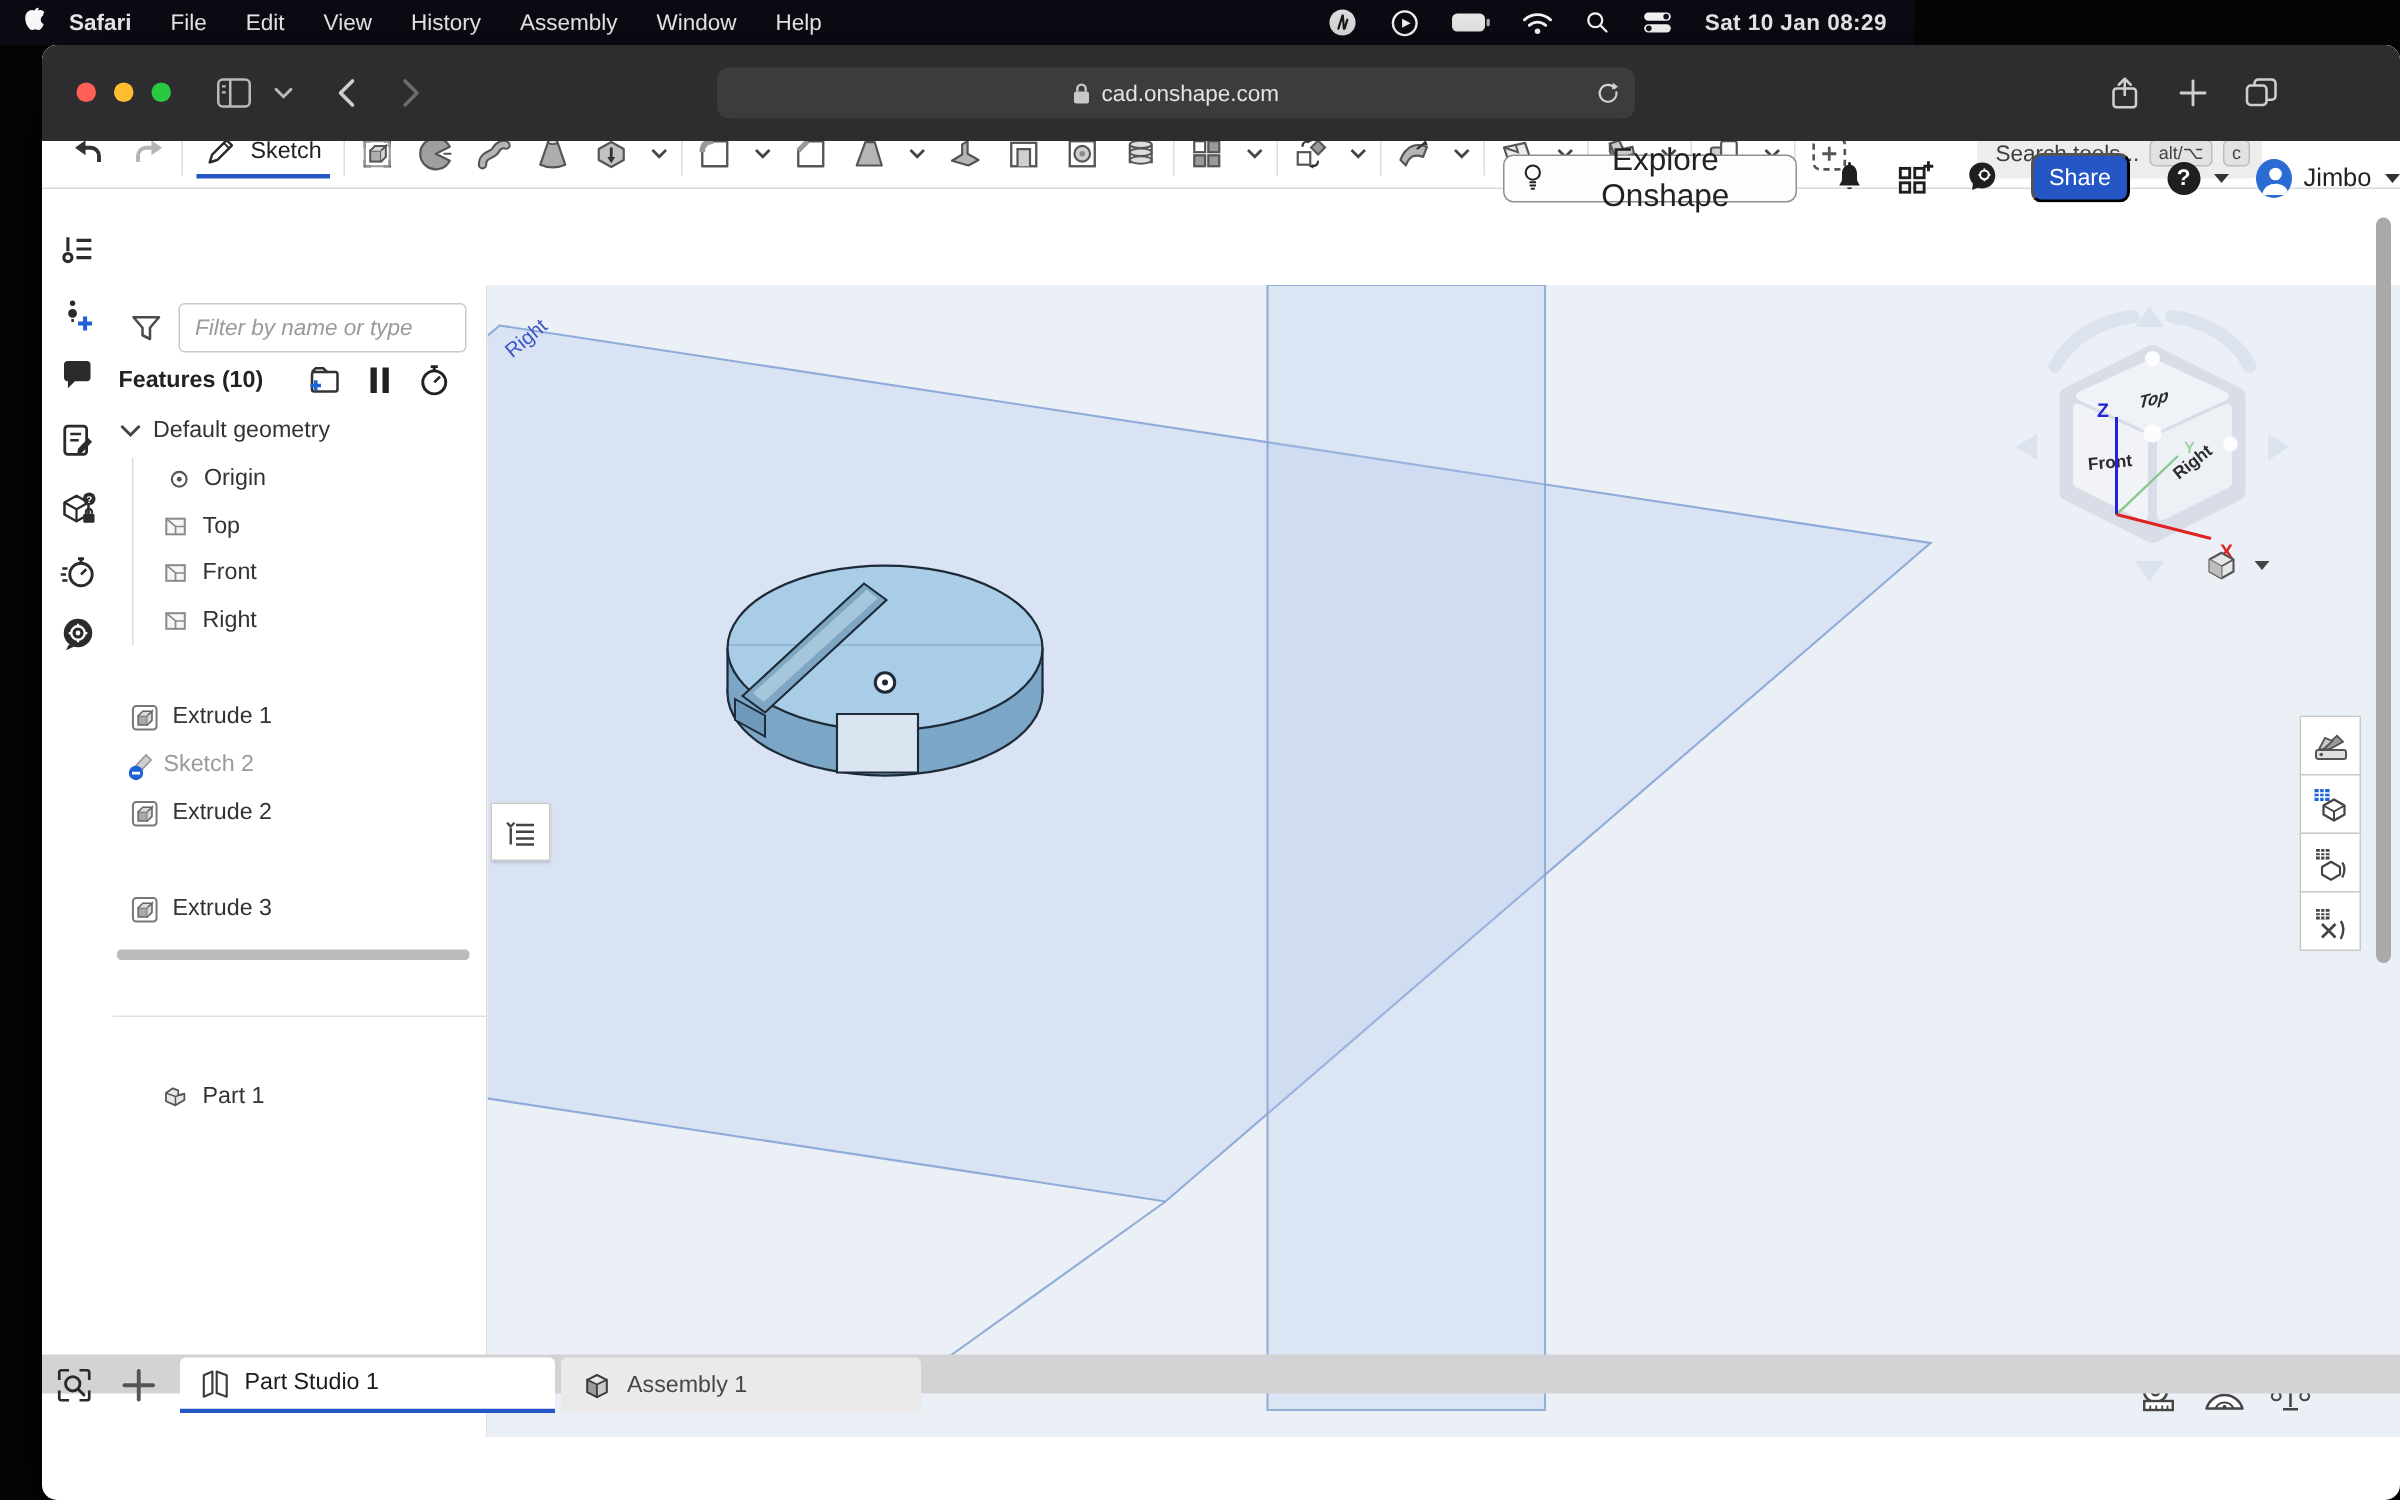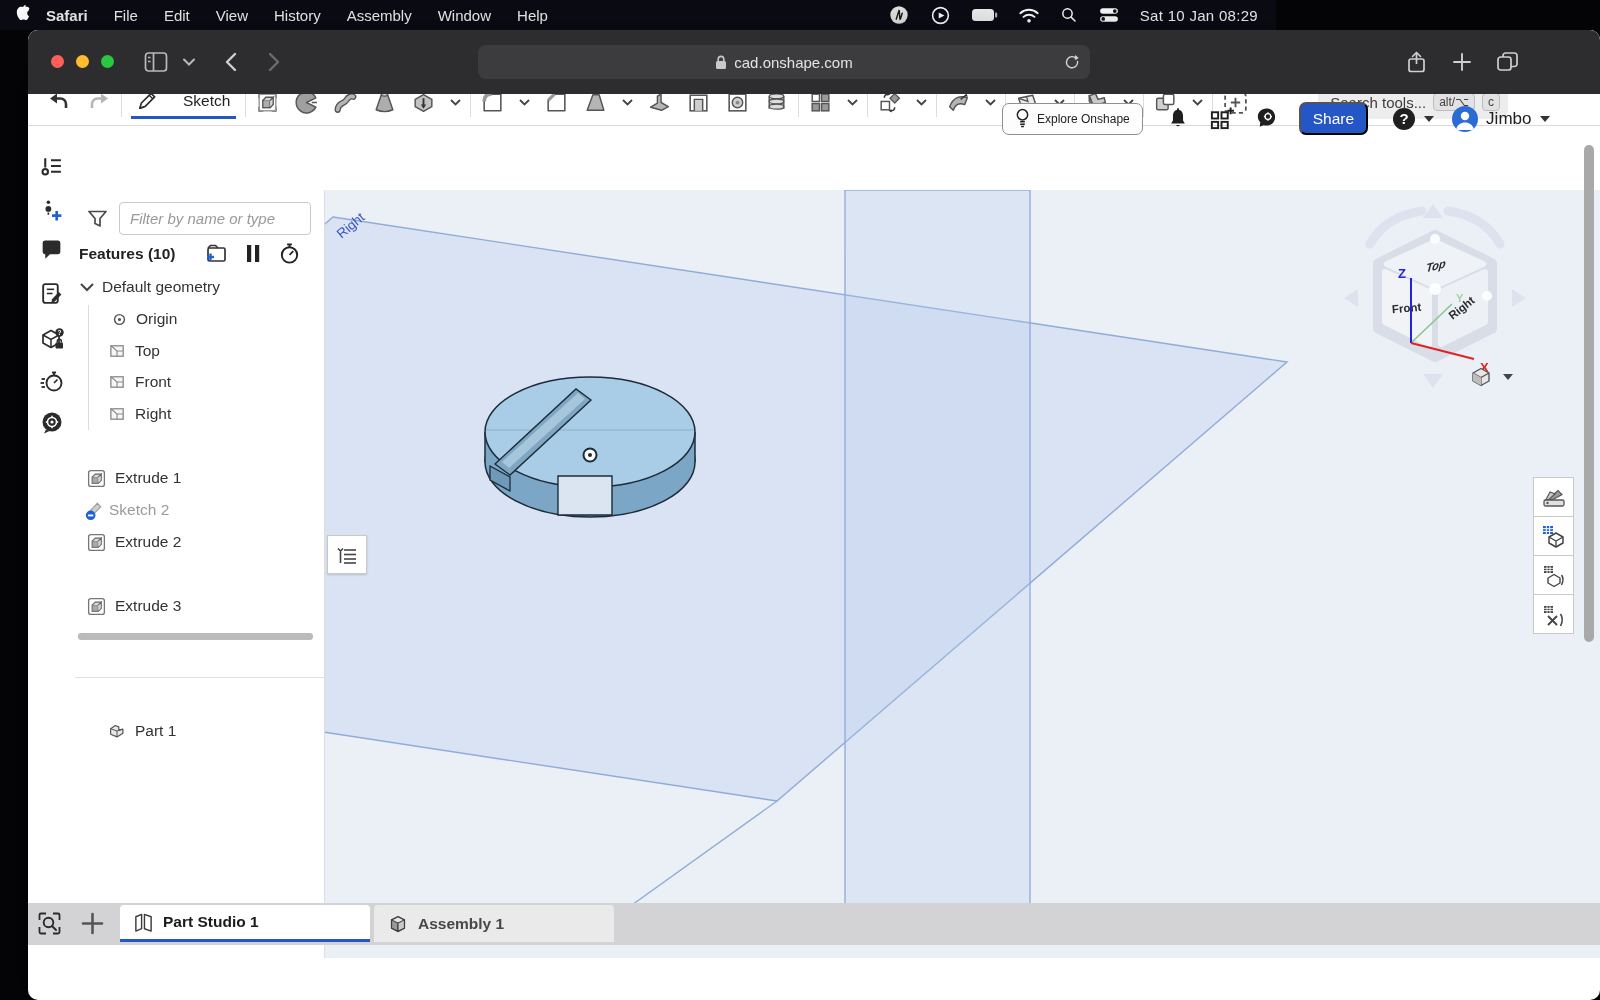--- a/index.html
+++ b/index.html
@@ -6,21 +6,21 @@
   .screen{position:relative;width:1600px;height:1000px;background:#050508;overflow:hidden;
           font-family:"Liberation Sans",sans-serif;-webkit-font-smoothing:antialiased;}
   .abs{position:absolute;}
   svg{display:block;}
 
   
   #menubar{left:0;top:0;width:1276px;height:30px;background:#0b0b14;color:#f2f2f2;
            display:flex;align-items:center;font-size:15px;}
   #menubar .mi{margin:0 13px;}
   #menubar .mi.first{font-weight:700;}
-  #menubar .right{margin-left:auto;display:flex;align-items:center;gap:20px;padding-right:18px;}
+  #menubar .right{margin-left:auto;display:flex;align-items:center;gap:20px;padding-right:18px;font-weight:bold;}
   #menubar .clock{font-size:15px;letter-spacing:.3px;}
 
   
   #window{left:28px;top:30px;width:1572px;height:970px;background:#fff;border-radius:10px;
           overflow:hidden;box-shadow:0 20px 60px rgba(0,0,0,.6);}
   #safari{left:0;top:0;width:100%;height:64px;background:#2d2d2f;}
   .tl{width:13px;height:13px;border-radius:50%;position:absolute;top:25px;}
   #addressbar{left:450px;top:15px;width:612px;height:34px;background:#3c3c3e;border-radius:8px;
               display:flex;align-items:center;justify-content:center;color:#e3e3e3;font-size:15px;gap:7px;}
   #addressbar .reload{position:absolute;right:10px;top:8px;}
@@ -28,34 +28,34 @@
   
   #osheader{left:0;top:64px;width:100%;height:49px;background:#ececec;border-bottom:1px solid #d6d6d6;
             display:flex;align-items:center;padding-left:12px;box-sizing:border-box;}
   #osheader .wordmark{font-size:23px;color:#8c8c8c;margin-left:8px;letter-spacing:.5px;}
   #osheader .doctitle{font-size:21px;font-weight:700;color:#222;margin-left:20px;}
   #osheader .branch{font-size:17px;color:#9a9a9a;margin-left:14px;}
   .count{font-size:16px;color:#333;margin-left:5px;}
   .hicon{margin-left:15px;}
   #hdr-right{position:absolute;left:974px;top:64px;height:49px;display:flex;align-items:center;}
   .explore-btn{height:32px;border:1px solid #8f8f8f;border-radius:7px;background:#fdfdfd;display:flex;
-               align-items:center;gap:7px;padding:0 12px;font-size:12px;color:#222;}
+               align-items:center;gap:7px;padding:0 12px;font-size:21px;color:#222;}
   .share-btn{height:33px;min-width:58px;border-radius:7px;background:#2456c6;color:#fff;display:flex;
              align-items:center;justify-content:center;font-size:15.5px;margin-left:20px;padding:0 12px;}
   .caret{width:0;height:0;border-left:5px solid transparent;border-right:5px solid transparent;
          border-top:6px solid #333;}
   .avatar{width:26px;height:26px;border-radius:50%;background:#2a6bd4;margin-left:18px;position:relative;overflow:hidden;}
   .uname{font-size:17px;color:#222;margin-left:8px;}
 
   
   #cadbar{left:47px;top:113px;right:0;height:47px;background:#fff;border-bottom:1px solid #d9d9d9;
           display:flex;align-items:center;padding-left:18px;box-sizing:border-box;}
   .tbgap{display:flex;align-items:center;gap:14px;}
   .vdiv{width:1px;height:30px;background:#dcdcdc;margin:0 9px;flex:none;}
-  #sketch-btn{display:flex;align-items:center;gap:25px;padding:4px 6px 3px 4px;border-bottom:3px solid #2457c5;}
+  #sketch-btn{display:flex;align-items:center;gap:9px;padding:4px 6px 3px 4px;border-bottom:3px solid #2457c5;}
   #sketch-btn span{font-size:15.5px;color:#222;}
   #searchpill{margin-left:auto;margin-right:92px;height:34px;background:#ededed;border-radius:8px;
               display:flex;align-items:center;gap:7px;padding:0 8px 0 12px;flex:none;}
   #searchpill .lbl{font-size:15px;color:#3e3e3e;}
   .kbd{background:#e2e2e2;border:1px solid #bdbdbd;border-radius:4px;font-size:12px;color:#444;
        padding:2px 5px;line-height:1;}
 
   
   #strip{left:0;top:113px;width:47px;height:815px;background:#fff;}
   #strip .sic{position:absolute;left:11px;}
@@ -83,21 +83,21 @@
   .stackbtn{width:41px;height:40px;background:#fff;border:1px solid #c9c9c9;margin-top:-1px;display:flex;
             align-items:center;justify-content:center;box-sizing:border-box;}
   #toolstack{left:1208px;top:288px;display:flex;flex-direction:column;}
   .vcube-face-label{font-weight:700;fill:#2b2b2b;}
   #viewopts{left:1143px;top:174px;display:flex;align-items:center;gap:9px;}
 
   
   #pg-scroll{left:1556px;top:115px;width:10px;height:497px;background:#a9a9a9;border-radius:5px;z-index:60;}
 
   
-  #tabbar{left:0;top:873px;width:100%;height:42px;background:#d3d3d5;font-weight:bold;}
+  #tabbar{left:0;top:873px;width:100%;height:26px;background:#d3d3d5;}
   .btab{position:absolute;top:2px;height:37px;display:flex;align-items:center;gap:9px;padding-left:13px;
         box-sizing:border-box;border-radius:4px 4px 0 0;font-size:15.5px;}
   #tab-ps{left:92px;width:250px;background:#fff;color:#1b1b1b;border-bottom:3px solid #2457c5;}
   #tab-asm{left:346px;width:240px;background:#eaeaea;color:#474747;}
 </style>
 </head>
 <body>
 
 <div class="screen">
 

